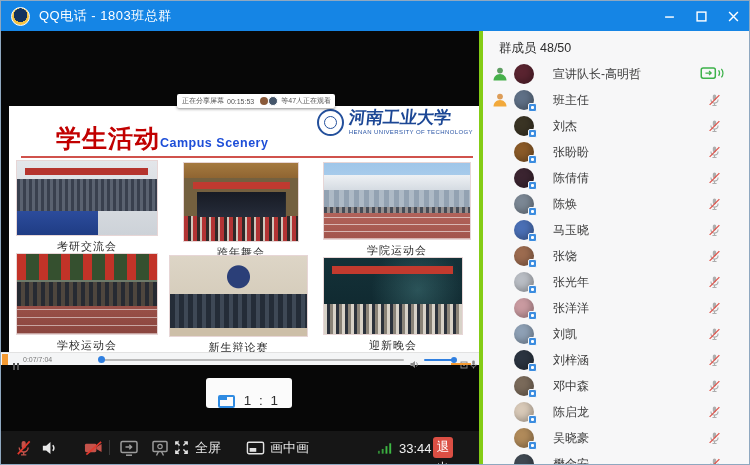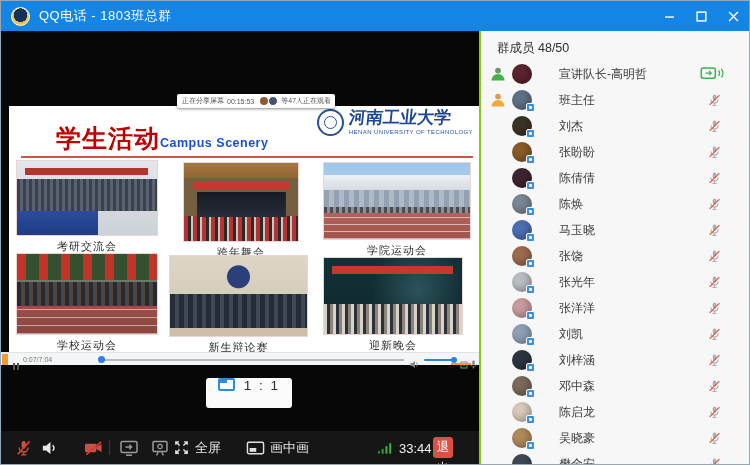--- a/index.html
+++ b/index.html
@@ -87,50 +87,50 @@
   .pb-track{position:absolute;left:98px;top:5.5px;width:305px;height:2px;background:#b9b9b9;border-radius:1px;}
   .pb-dot{position:absolute;left:-1px;top:-2.5px;width:7px;height:7px;border-radius:50%;background:#2f7fe0;}
   .pb-speaker{position:absolute;left:409px;top:2px;}
   .pb-vol{position:absolute;left:423px;top:5.5px;width:30px;height:2px;background:#2f7fe0;border-radius:1px;}
   .pb-vol-dot{position:absolute;right:-3px;top:-2px;width:6px;height:6px;border-radius:50%;background:#2f7fe0;}
   .pb-ico{position:absolute;top:2px;}
   .pb-underline{position:absolute;left:450px;bottom:0;width:20px;height:2px;background:#f59a31;}
 
   
   .scale-btn{position:absolute;left:205px;top:347px;width:86px;height:30px;background:#fbfbfb;border-radius:3px;
-             display:flex;align-items:flex-start;justify-content:center;gap:9px;cursor:default;}
+             display:flex;align-items:flex-end;justify-content:center;gap:9px;cursor:default;}
   .scale-icon{width:17px;height:13px;border:2px solid #2f8be2;border-radius:2px;box-sizing:border-box;position:relative;}
   .scale-icon::before{content:"";position:absolute;left:0;top:0;width:7px;height:3px;background:#2f8be2;}
   .scale-label{font-size:13.5px;color:#2d2d2d;letter-spacing:2px;}
 
   
   .toolbar{position:absolute;left:0;bottom:0;width:478px;height:33px;background:#161616;}
   .tb{position:absolute;top:50%;transform:translateY(-50%);display:flex;align-items:center;gap:5px;cursor:default;}
   .tb-label{color:#e6e6e6;font-size:13px;}
   .tb-sep{position:absolute;top:9px;width:1px;height:15px;background:#3a3a3a;}
   .tb-time{color:#efefef;font-size:13px;}
   .exit-btn{position:absolute;left:432px;top:6px;width:20px;height:21px;background:#db4f44;border:none;border-radius:3px;
             color:#fff;font-size:12.5px;line-height:21px;text-align:center;padding:0;font-family:inherit;}
 
   
-  .sidebar{position:absolute;top:30px;left:478px;right:0;bottom:0;background:#f7f7f8;border-left:2px solid #84cc16;box-sizing:border-box;}
+  .sidebar{position:absolute;top:30px;left:478px;right:0;bottom:0;background:#f7f7f8;border-left:4px solid #84cc16;box-sizing:border-box;}
   .sidebar-header{position:absolute;left:16px;top:9px;font-size:12.5px;color:#2e2e2e;}
   .member-list{position:absolute;left:0;top:30px;right:0;bottom:0;overflow:hidden;}
   .member-row{position:relative;height:26px;display:flex;align-items:center;}
   .role-icon{width:16px;height:16px;margin-left:9px;flex:none;}
   .role-icon svg{width:16px;height:16px;}
   .role-icon .head{fill:#9a9a9a;}.role-icon .body{fill:#bdbdbd;}
   .role-admin .head{fill:#5e9e62;}.role-admin .body{fill:#46b04a;}
   .role-owner .head{fill:#dd9d58;}.role-owner .body{fill:#f2a93b;}
   .avatar{width:20px;height:20px;border-radius:50%;margin-left:6px;position:relative;flex:none;
           box-shadow:inset -3px -3px 6px rgba(0,0,0,.25);}
   .badge{position:absolute;right:-3px;bottom:-2px;width:9px;height:9px;background:#3c8de0;border-radius:2px;
          border:1px solid #f7f7f8;box-sizing:border-box;}
   .badge::after{content:"";position:absolute;left:2px;top:2px;width:3px;height:3px;background:#fff;border-radius:1px;}
-  .member-name{margin-left:27px;font-size:12px;color:#3c3c3c;white-space:nowrap;}
+  .member-name{margin-left:19px;font-size:12px;color:#3c3c3c;white-space:nowrap;}
   .status{position:absolute;top:50%;transform:translateY(-50%);}
   .muted-icon{right:27px;width:15px;height:15px;}
   .sharing-icon{right:24px;width:25px;height:15px;}
 </style>
 </head>
 <body>
 
 <div class="window">
 
   <div class="titlebar">

